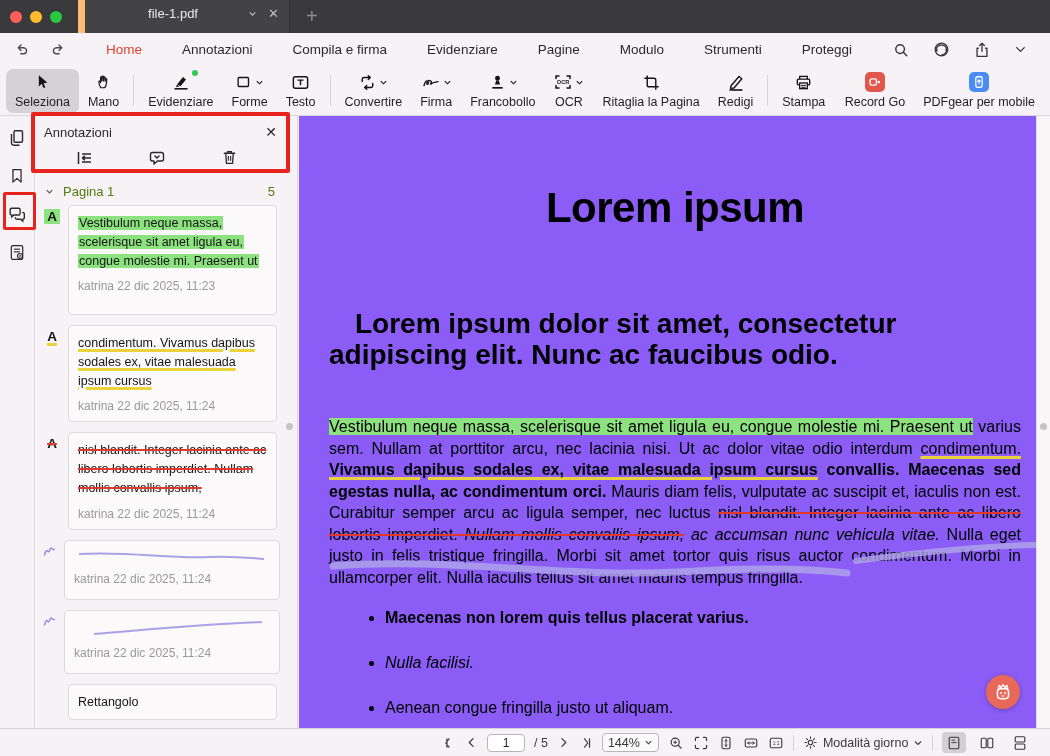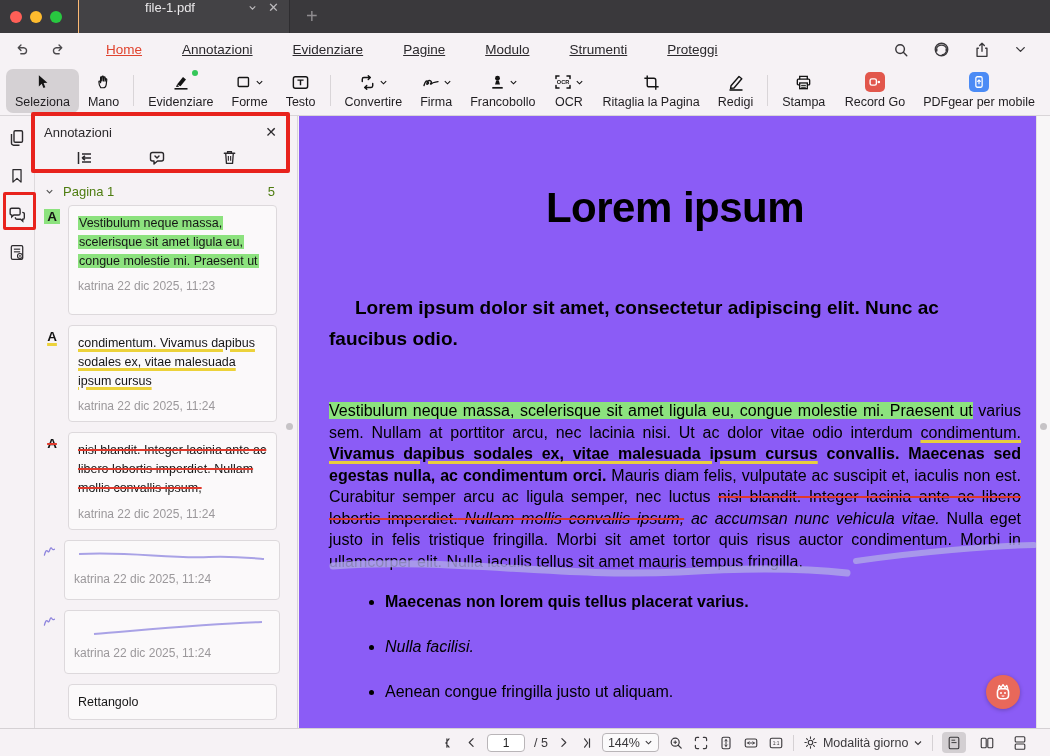--- a/index.html
+++ b/index.html
@@ -4,32 +4,32 @@
 <style>
   * { margin:0; padding:0; box-sizing:border-box; }
   html,body { width:1050px; height:756px; overflow:hidden; font-family:"Liberation Sans", sans-serif; }
   .app { position:relative; width:1050px; height:756px; background:#f6f2f5; }
 
   
   .titlebar { position:absolute; top:0; left:0; right:0; height:33px; background:#3a393c; display:flex; align-items:center; }
   .traffic { display:flex; gap:8px; padding:0 12px 0 10px; }
   .tl { width:12px; height:12px; border-radius:50%; display:inline-block; }
   .tl.red { background:#ff5f57; } .tl.yellow { background:#febc2e; } .tl.green { background:#28c840; }
-  .tab { width:212px; height:33px; margin-left:4px; background:#434245; border-left:1px solid #fdba74; border-right:1px solid #2e2d30;
-         display:flex; align-items:flex-start; padding:0 10px 4px 14px; }
+  .tab { width:212px; height:33px; margin-left:4px; background:#434245; border-left:7px solid #fdba74; border-right:1px solid #2e2d30;
+         display:flex; align-items:flex-end; padding:0 10px 12px 14px; }
   .tab-title { color:#e9e7e9; font-size:13px; flex:1; text-align:center; }
   .tab-ctrl { color:#bdbbbe; font-size:12px; display:flex; align-items:center; gap:10px; }
   .tab-close { font-size:13px; }
   .newtab { color:#8f8d90; font-size:20px; margin-left:16px; font-weight:400; }
 
   
   .menubar { position:absolute; top:33px; left:0; right:0; height:33px; background:#f6f2f5; display:flex; align-items:center; }
   .undo-redo { display:flex; gap:18px; padding:0 20px 0 14px; color:#4c4a4d; }
   .menu-items { display:flex; align-items:center; height:33px; }
-  .menu-item { font-size:13.5px; color:#2b292c; padding:13px 10px; margin:0 10px; height:45px; display:flex; align-items:center; position:relative;text-decoration:underline; }
+  .menu-item { font-size:13.5px; color:#2b292c; padding:13px 10px; margin:0 10px; height:45px; display:flex; align-items:center; position:relative; }
   .menu-item.active { color:#e0442f; font-weight:500; }
   .menu-item.active::after { content:""; position:absolute; left:-12px; right:-12px; bottom:0; height:3px; border-radius:2px; background:#e0442f; }
   .menu-right { margin-left:auto; display:flex; align-items:center; gap:22px; padding-right:22px; color:#3a383b; }
   .mr-icon { display:flex; }
 
   
   .toolbar { position:absolute; top:66px; left:0; right:0; height:50px; background:#f6f2f5; border-bottom:1px solid #d9d5d8;
              display:flex; align-items:center; padding:0 6px; }
   .tbtn { display:flex; flex-direction:column; align-items:center; justify-content:center; gap:3px; padding:3px 9px; height:44px; border-radius:7px; }
   .tbtn .ticon { height:20px; display:flex; align-items:center; gap:2px; position:relative; }
@@ -64,21 +64,21 @@
   .note-text.ul span { text-decoration:underline; text-decoration-color:#ecd23a; text-decoration-thickness:2.5px; }
   .note-text.st span { text-decoration:line-through; text-decoration-color:#e0392c; text-decoration-thickness:2px; }
   .note-meta { font-size:12px; color:#9b989b; margin-top:9px; }
   .h110 { min-height:110px; } .h92 { min-height:92px; } .h62 { min-height:60px; } .h66 { min-height:64px; }
   .sb-dot { position:absolute; right:4px; top:307px; width:7px; height:7px; border-radius:50%; background:#c6c3c6; }
 
   
   .doc { position:absolute; top:116px; left:299px; right:14px; bottom:28px; background:#8b5cf6; overflow:hidden; }
   .doc-inner { padding:68px 15px 0 30px; color:#000; }
   .doc-title { font-size:42px; font-weight:700; text-align:center; letter-spacing:-0.5px; }
-  .doc-h2 { font-size:19px; font-weight:700; line-height:31px; margin-top:60px; text-indent:26px; max-width:680px; }
+  .doc-h2 { font-size:28px; font-weight:700; line-height:31px; margin-top:76px; text-indent:26px; max-width:680px; }
   .doc-p1 { font-size:16px; line-height:21.5px; margin-top:46px; text-align:justify; max-width:694px; }
   .hlg { background:#8ce27e; }
   .uly { text-decoration:underline; text-decoration-color:#e8cf3e; text-decoration-thickness:2.5px; }
   .stk { text-decoration:line-through; text-decoration-color:#e0392c; text-decoration-thickness:2px; }
   .b { font-weight:700; } .i { font-style:italic; }
   .doc-p2 { font-size:16px; margin-top:23px; max-width:694px; }
   .doc-ul { margin-top:21px; padding-left:56px; max-width:660px; }
   .doc-ul li { font-size:16px; margin-bottom:27px; }
   .ink-overlay { position:absolute; left:0; top:0; pointer-events:none; }
   .assistant { position:absolute; left:687px; top:559px; width:34px; height:34px; border-radius:50%; background:#e8685a; display:flex; align-items:center; justify-content:center; box-shadow:0 1px 4px rgba(0,0,0,.25); }
@@ -130,20 +130,21 @@
       <svg width="17" height="17" viewBox="0 0 20 20">
           <path d="M5,8 H12 A3.6,3.6 0 0 1 12,15 H8 M5,8 L8.2,4.8 M5,8 L8.2,11.2" fill="none" stroke="#4c4a4d" stroke-width="1.6" stroke-linecap="round" stroke-linejoin="round"></path>
         </svg>
       <svg width="17" height="17" viewBox="0 0 20 20">
           <path d="M15,8 H8 A3.6,3.6 0 0 0 8,15 H12 M15,8 L11.8,4.8 M15,8 L11.8,11.2" fill="none" stroke="#4c4a4d" stroke-width="1.6" stroke-linecap="round" stroke-linejoin="round"></path>
         </svg>
     </div>
     <div class="menu-items">
       <span class="menu-item active">Home</span>
       <span class="menu-item">Annotazioni</span>
+      <span class="menu-item">Compila e firma</span>
       <span class="menu-item">Evidenziare</span>
       <span class="menu-item">Pagine</span>
       <span class="menu-item">Modulo</span>
       <span class="menu-item">Strumenti</span>
       <span class="menu-item">Proteggi</span>
     </div>
     <div class="menu-right">
       <span class="mr-icon">
           <svg width="18" height="18" viewBox="0 0 20 20">
             <circle cx="9" cy="9" r="4.8" fill="none" stroke="#3a383b" stroke-width="1.6"></circle>

